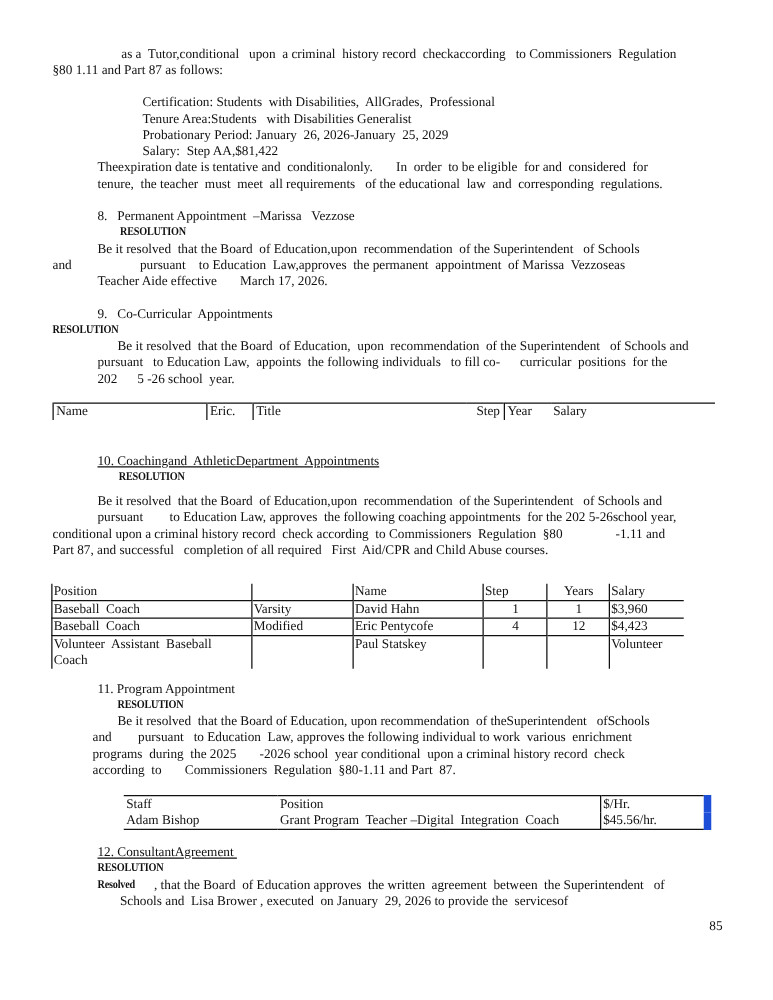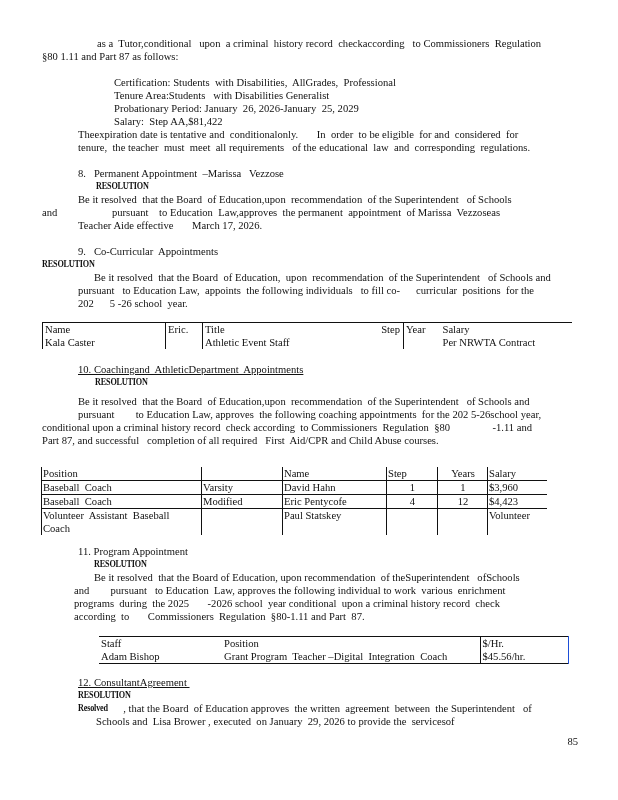--- a/index.html
+++ b/index.html
@@ -16,21 +16,21 @@
     #t1 td.nb { border-left: none; }
     
     #t2 { left: 41px; top: 467px; width: 506px; border-bottom: none; }
     #t2 td { border-left: 1px solid #111; padding-left: 1px; }
     #t2 td.first { border-left: 1px solid #111; }
     #t2 tr.hb td { border-bottom: 1px solid #111; }
     #t2 td.c { text-align: center; }
     
     #t3 { left: 99px; top: 636px; width: 470px; border-top: 1px solid #111; border-bottom: 1px solid #111; }
     #t3 td.sep { border-left: 1px solid #111; }
-    #t3 td.endr { border-right: 1px solid #1d4ed8; }
+    #t3 td.endr { border-right: 6px solid #1d4ed8; }
     .page-num { position: absolute; right: 40px; top: 736px; font-size: 10.6px; }
   </style>
 </head>
 <body>
 
 <div class="abs" style="left:97px;top:37px;">as a  Tutor,conditional   upon  a criminal  history record  checkaccording   to Commissioners  Regulation</div>
 <div class="abs" style="left:42px;top:50px;">§80 1.11 and Part 87 as follows:</div>
 <div class="abs" style="left:114px;top:76px;">Certification: Students  with Disabilities,  AllGrades,  Professional</div>
 <div class="abs" style="left:114px;top:89px;">Tenure Area:Students   with Disabilities Generalist</div>
 <div class="abs" style="left:114px;top:102px;">Probationary Period: January  26, 2026-January  25, 2029</div>
@@ -61,28 +61,20 @@
       <col>
     </colgroup>
   <tbody>
       <tr>
     <td>Name</td>
     <td>Eric.</td>
     <td>Title</td>
     <td class="nb" style="text-align:right;padding-right:3px;">Step</td>
     <td>Year</td>
     <td class="nb">Salary</td>
-  </tr>
-  <tr>
-    <td>Kala Caster</td>
-    <td></td>
-    <td>Athletic Event Staff</td>
-    <td class="nb"></td>
-    <td></td>
-    <td class="nb">Per NRWTA Contract</td>
   </tr>
 </tbody>
   </table>
 
 <div class="abs u" style="left:78px;top:363px;">10. Coachingand  AthleticDepartment  Appointments</div>
 <div class="abs res" style="left:95px;top:376px;">RESOLUTION</div>
 <div class="abs" style="left:78px;top:395px;">Be it resolved  that the Board  of Education,upon  recommendation  of the Superintendent   of Schools and</div>
 <div class="abs" style="left:78px;top:408px;">pursuant        to Education Law, approves  the following coaching appointments  for the 202 5-26school year,</div>
 <div class="abs" style="left:42px;top:421px;">conditional upon a criminal history record  check according  to Commissioners  Regulation  §80                -1.11 and</div>
 <div class="abs" style="left:42px;top:434px;">Part 87, and successful   completion of all required   First  Aid/CPR and Child Abuse courses.</div>

